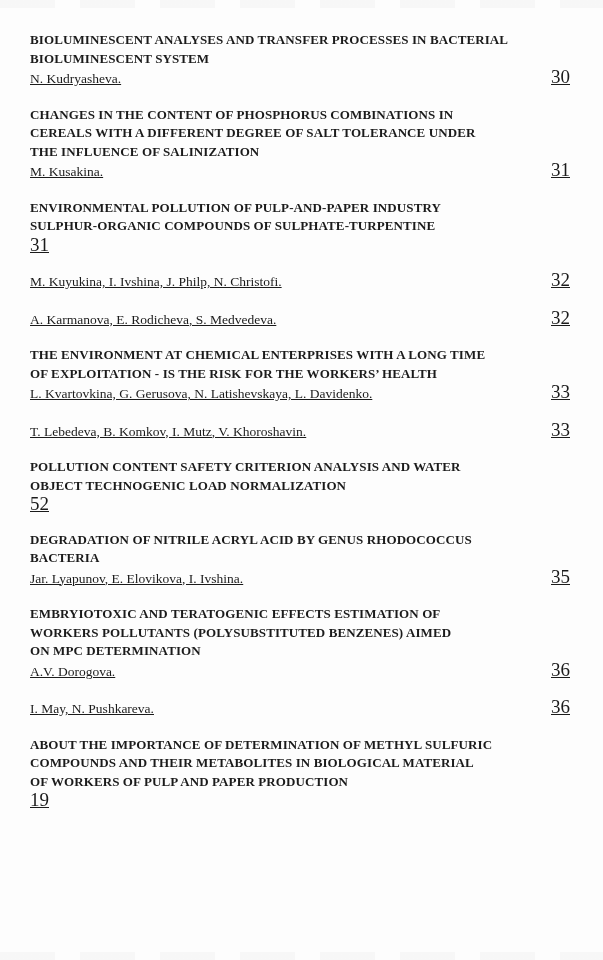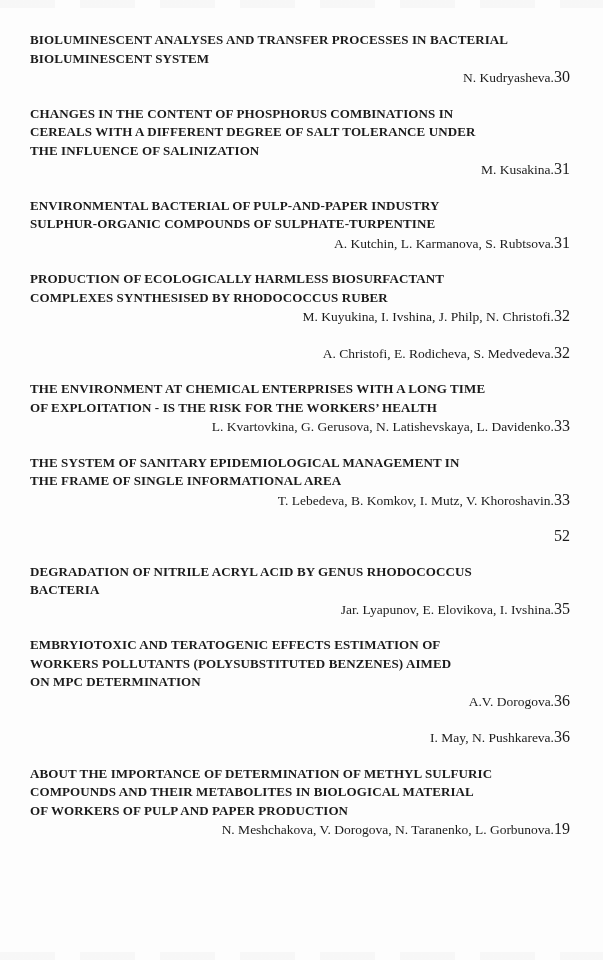--- a/index.html
+++ b/index.html
@@ -30,27 +30,28 @@
   .entry:last-child { margin-bottom: 0; }
   .entry-title {
     font-weight: bold;
     font-size: 13px;
     line-height: 18.5px;
     letter-spacing: 0.1px;
     white-space: pre-wrap;   
   }
   .entry-meta {
     display: flex;
-    justify-content: flex-end;
+    justify-content: space-between;
     align-items: baseline;
     font-size: 13.5px;
     line-height: 18.5px;
+    text-decoration: underline;
   }
   .entry-authors { white-space: pre-wrap; }
-  .entry-pagenum { font-size: 16px; }
+  .entry-pagenum { font-size: 19px; }
 </style>
 </head>
 <body style="--paper: #fdfdfd; --ink: #1b1b1b;">
 
 <div class="page">
   <div class="scan-strip top"></div>
 
   <div class="entry">
     <div class="entry-title">BIOLUMINESCENT ANALYSES AND TRANSFER PROCESSES IN BACTERIAL
 BIOLUMINESCENT SYSTEM</div>
@@ -64,63 +65,60 @@
     <div class="entry-title">CHANGES IN THE CONTENT OF PHOSPHORUS COMBINATIONS IN
 CEREALS WITH A DIFFERENT DEGREE OF SALT TOLERANCE UNDER
 THE INFLUENCE OF SALINIZATION</div>
     <div class="entry-meta">
       <span class="entry-authors">M. Kusakina.</span>
       <span class="entry-pagenum">31</span>
     </div>
   </div>
 
   <div class="entry">
-    <div class="entry-title">ENVIRONMENTAL BACTERIAL OF PULP-AND-PAPER INDUSTRY
+    <div class="entry-title">ENVIRONMENTAL POLLUTION OF PULP-AND-PAPER INDUSTRY
 SULPHUR-ORGANIC COMPOUNDS OF SULPHATE-TURPENTINE</div>
     <div class="entry-meta">
-      <span class="entry-authors">A. Kutchin, L. Karmanova, S. Rubtsova.</span>
       <span class="entry-pagenum">31</span>
     </div>
   </div>
 
   <div class="entry">
-    <div class="entry-title">PRODUCTION OF ECOLOGICALLY HARMLESS BIOSURFACTANT
-COMPLEXES SYNTHESISED BY RHODOCOCCUS RUBER</div>
     <div class="entry-meta">
       <span class="entry-authors">M. Kuyukina, I. Ivshina, J. Philp, N. Christofi.</span>
       <span class="entry-pagenum">32</span>
     </div>
   </div>
 
   <div class="entry">
     <div class="entry-meta">
-      <span class="entry-authors">A. Christofi, E. Rodicheva, S. Medvedeva.</span>
+      <span class="entry-authors">A. Karmanova, E. Rodicheva, S. Medvedeva.</span>
       <span class="entry-pagenum">32</span>
     </div>
   </div>
 
   <div class="entry">
     <div class="entry-title">THE ENVIRONMENT AT CHEMICAL ENTERPRISES WITH A LONG TIME
 OF EXPLOITATION - IS THE RISK FOR THE WORKERS’ HEALTH</div>
     <div class="entry-meta">
       <span class="entry-authors">L. Kvartovkina, G. Gerusova, N. Latishevskaya, L. Davidenko.</span>
       <span class="entry-pagenum">33</span>
     </div>
   </div>
 
   <div class="entry">
-    <div class="entry-title">THE SYSTEM OF SANITARY EPIDEMIOLOGICAL MANAGEMENT IN
-THE FRAME OF SINGLE INFORMATIONAL AREA</div>
     <div class="entry-meta">
       <span class="entry-authors">T. Lebedeva, B. Komkov, I. Mutz, V. Khoroshavin.</span>
       <span class="entry-pagenum">33</span>
     </div>
   </div>
 
   <div class="entry">
+    <div class="entry-title">POLLUTION CONTENT SAFETY CRITERION ANALYSIS AND WATER
+OBJECT TECHNOGENIC LOAD NORMALIZATION</div>
     <div class="entry-meta">
       <span class="entry-pagenum">52</span>
     </div>
   </div>
 
   <div class="entry">
     <div class="entry-title">DEGRADATION OF NITRILE ACRYL ACID BY GENUS RHODOCOCCUS
 BACTERIA</div>
     <div class="entry-meta">
       <span class="entry-authors">Jar. Lyapunov, E. Elovikova, I. Ivshina.</span>
@@ -143,19 +141,18 @@
       <span class="entry-authors">I. May, N. Pushkareva.</span>
       <span class="entry-pagenum">36</span>
     </div>
   </div>
 
   <div class="entry">
     <div class="entry-title">ABOUT THE IMPORTANCE OF DETERMINATION OF METHYL SULFURIC
 COMPOUNDS AND THEIR METABOLITES IN BIOLOGICAL MATERIAL
 OF WORKERS OF PULP AND PAPER PRODUCTION</div>
     <div class="entry-meta">
-      <span class="entry-authors">N. Meshchakova, V. Dorogova, N. Taranenko, L. Gorbunova.</span>
       <span class="entry-pagenum">19</span>
     </div>
   </div>
 
   <div class="scan-strip bottom"></div>
 </div>
 
 </body></html>

